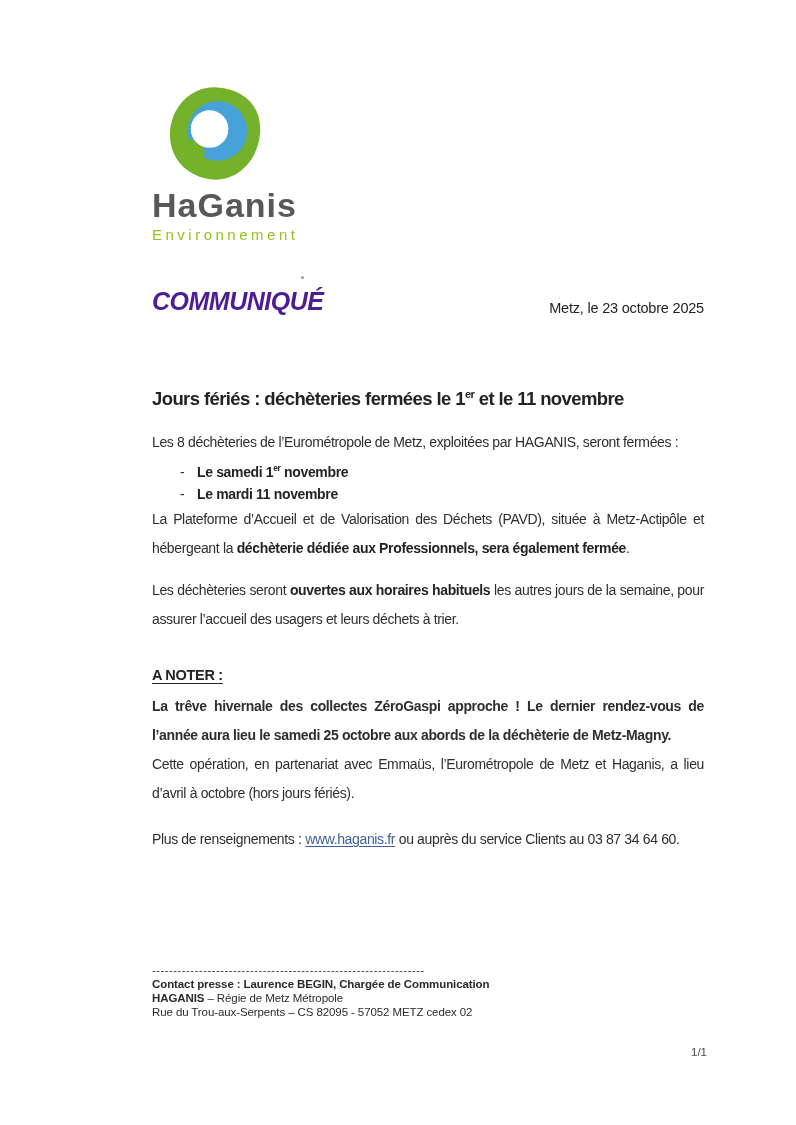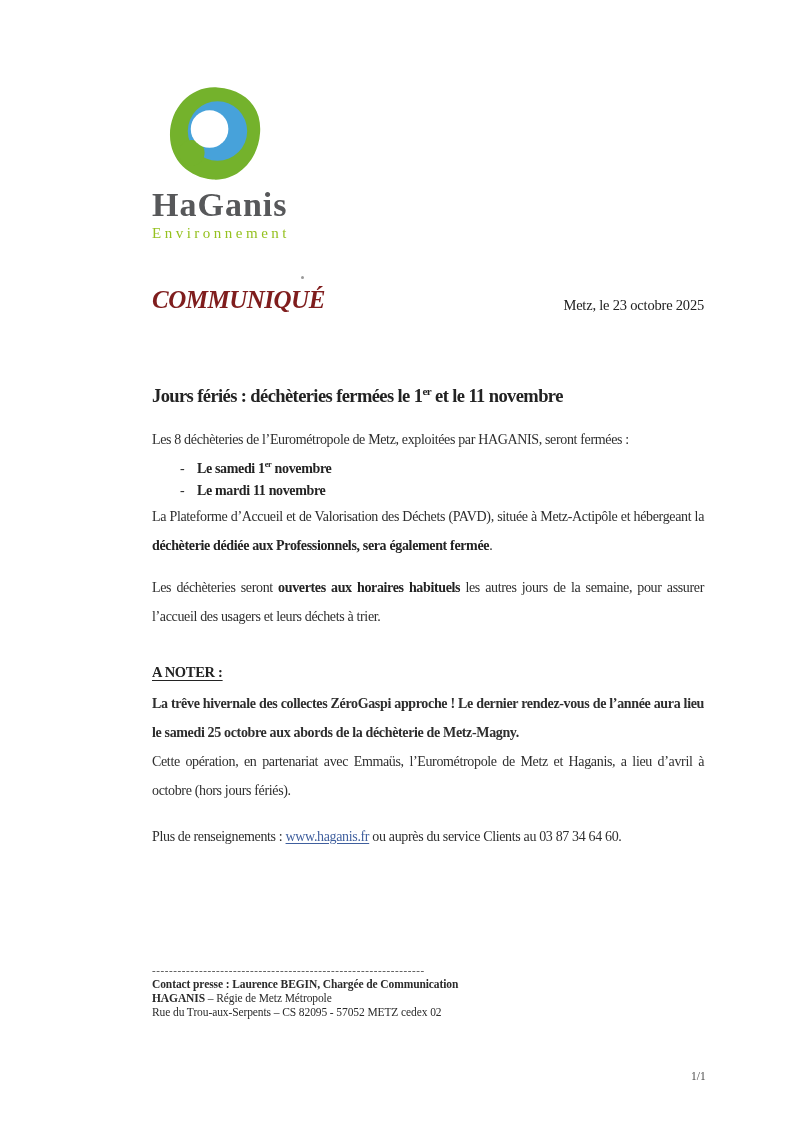--- a/index.html
+++ b/index.html
@@ -9,21 +9,21 @@
     --brand_gray:#57585a;
     --link_blue:#3f5f9e;
     --text:#2e2e2e;
   }
   *{margin:0;padding:0;box-sizing:border-box;}
   html,body{background:#ffffff;}
   .page{
     position:relative;
     width:796px;height:1125px;
     background:#ffffff;
-    font-family:Liberation Serif, serif;
+    font-family:Liberation Sans, sans-serif;
     color:var(--text);
     padding:85px 92px 8px 152px;
     overflow:hidden;
   }
   
   .logo-mark{display:block;margin-left:14px;width:99px;height:100px;}
   .brand{
     margin-top:1px;
     font-size:34px;font-weight:bold;letter-spacing:1px;
     color:var(--brand_gray);
@@ -33,21 +33,21 @@
     font-size:15px;letter-spacing:3.5px;
     color:var(--tagline_green);
   }
   
   .header-row{
     display:flex;justify-content:space-between;align-items:flex-end;
     margin-top:44px;
   }
   .doc-type{
     font-size:25px;font-weight:bold;font-style:italic;
-    letter-spacing:-0.5px;color:#7f1d1d;
+    letter-spacing:-0.5px;color:#4c1d95;
   }
   .dateline{font-size:14.5px;color:#222;letter-spacing:-0.2px;}
   .artifact-dot{
     position:absolute;left:301px;top:276px;width:3px;height:3px;
     background:#9a9a9a;border-radius:50%;
   }
   
   h1.title{
     margin-top:72px;
     font-size:18.5px;font-weight:bold;letter-spacing:-0.6px;
@@ -75,21 +75,21 @@
   .info{margin-top:17px;white-space:nowrap;text-align:left;}
   a.link{color:var(--link_blue);text-decoration:underline;text-underline-offset:2px;cursor:pointer;}
   
   .footer{
     position:absolute;left:152px;top:963px;width:480px;
     font-size:11.5px;line-height:14px;color:#2b2b2b;letter-spacing:-0.1px;
   }
   .separator{font-size:11px;letter-spacing:0.6px;color:#3a3a3a;white-space:nowrap;overflow:hidden;width:300px;}
   .f-bold{font-weight:bold;}
   .page-number{
-    position:absolute;left:691px;top:1070px;
+    position:absolute;left:691px;top:1046px;
     font-size:11.5px;color:#4a4a4a;
   }
 </style>
 </head>
 <body>
 
 <div class="page">
 
   <div>
     <svg class="logo-mark" viewBox="0 0 100 100" aria-hidden="true">

